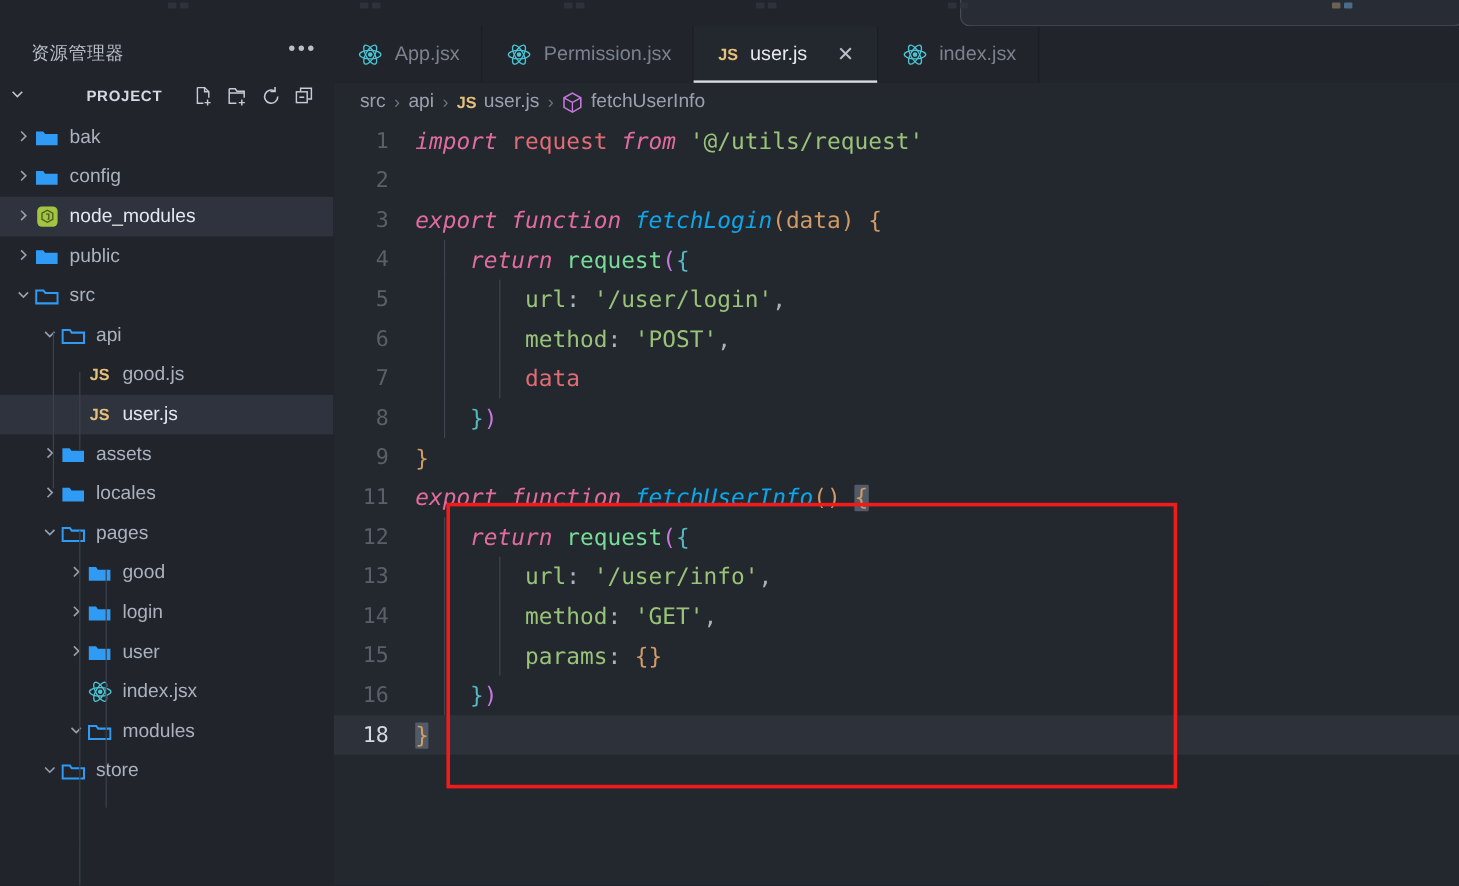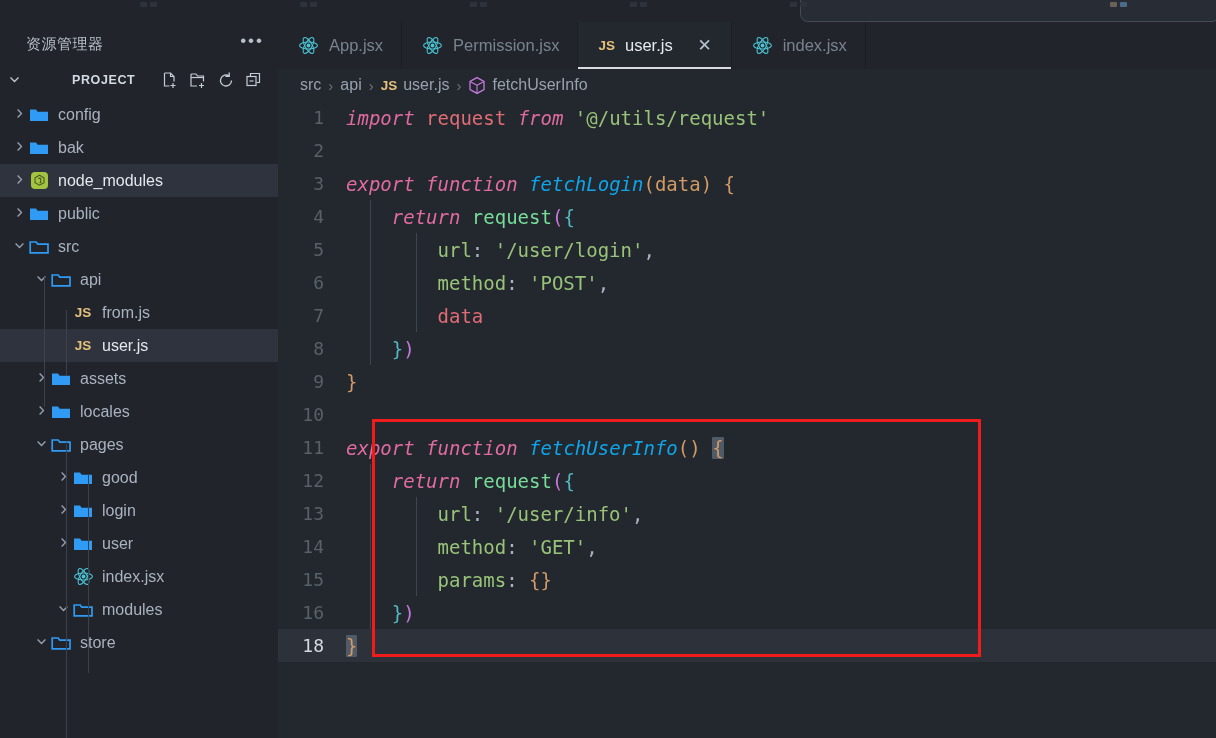--- a/index.html
+++ b/index.html
@@ -212,34 +212,34 @@
           <span class="arrow"><svg width="11" height="11" viewBox="0 0 11 11">
               <path d="M3.6 1.6 L7.5 5.5 L3.6 9.4" fill="none" stroke="#98a1af" stroke-width="1.35"></path>
             </svg></span>
           <span class="ico">
             <span style="display: inline-flex; align-items: center;">
               <svg width="20" height="16" viewBox="0 0 20 16">
                 <path d="M1 2.5 h6 l1.6 2.2 h10.4 v9.3 h-18 z" fill="#2f9bf5"></path>
               </svg>
             </span>
           </span>
+          <span class="lbl">bak</span>
+        </div>
+        <div class="trow" style="padding-left: 10px;">
+          <span class="arrow"><svg width="11" height="11" viewBox="0 0 11 11">
+              <path d="M3.6 1.6 L7.5 5.5 L3.6 9.4" fill="none" stroke="#98a1af" stroke-width="1.35"></path>
+            </svg></span>
+          <span class="ico">
+            <span style="display: inline-flex; align-items: center;">
+              <svg width="20" height="16" viewBox="0 0 20 16">
+                <path d="M1 2.5 h6 l1.6 2.2 h10.4 v9.3 h-18 z" fill="#2f9bf5"></path>
+              </svg>
+            </span>
+          </span>
           <span class="lbl">config</span>
-        </div>
-        <div class="trow" style="padding-left: 10px;">
-          <span class="arrow"><svg width="11" height="11" viewBox="0 0 11 11">
-              <path d="M3.6 1.6 L7.5 5.5 L3.6 9.4" fill="none" stroke="#98a1af" stroke-width="1.35"></path>
-            </svg></span>
-          <span class="ico">
-            <span style="display: inline-flex; align-items: center;">
-              <svg width="20" height="16" viewBox="0 0 20 16">
-                <path d="M1 2.5 h6 l1.6 2.2 h10.4 v9.3 h-18 z" fill="#2f9bf5"></path>
-              </svg>
-            </span>
-          </span>
-          <span class="lbl">bak</span>
         </div>
         <div class="trow sel" style="padding-left: 10px;">
           <span class="arrow"><svg width="11" height="11" viewBox="0 0 11 11">
               <path d="M3.6 1.6 L7.5 5.5 L3.6 9.4" fill="none" stroke="#98a1af" stroke-width="1.35"></path>
             </svg></span>
           <span class="ico">
             <span style="display: inline-flex; align-items: center;">
               <svg width="19" height="19" viewBox="0 0 19 19">
                 <rect x="1" y="1" width="17" height="17" rx="4" fill="#a3c441"></rect>
                 <path d="M9.5 4.2 L14 6.7 v5 L9.5 14.2 L5 11.7 v-5 z" fill="none" stroke="#4a5a22" stroke-width="1.1"></path>
@@ -288,21 +288,21 @@
           </span>
           <span class="lbl">api</span>
         </div>
         <div class="trow file" style="padding-left: 54px;">
           <span class="arrow"></span>
           <span class="ico">
             <span style="display: inline-flex; align-items: center;">
               <span class="jsbadge">JS</span>
             </span>
           </span>
-          <span class="lbl">from.js</span>
+          <span class="lbl">good.js</span>
         </div>
         <div class="trow sel file" style="padding-left: 54px;">
           <span class="arrow"></span>
           <span class="ico">
             <span style="display: inline-flex; align-items: center;">
               <span class="jsbadge">JS</span>
             </span>
           </span>
           <span class="lbl">user.js</span>
         </div>
@@ -551,24 +551,20 @@
         <div class="line">
           <div class="gut">8</div>
           <div class="txt"><span class="punc">    </span><span class="c1">}</span><span class="p1">)</span></div>
           <div class="iguide" style="left: 92px;"></div>
         </div>
         <div class="line">
           <div class="gut">9</div>
           <div class="txt"><span class="y1">}</span></div>
         </div>
         <div class="line">
-          <div class="gut">10</div>
-          <div class="txt"></div>
-        </div>
-        <div class="line">
           <div class="gut">11</div>
           <div class="txt"><span class="kw">export</span><span class="punc"> </span><span class="kw">function</span><span class="punc"> </span><span class="fn">fetchUserInfo</span><span class="y1">(</span><span class="y1">)</span><span class="punc"> </span><span class="y1 bmatch">{</span></div>
         </div>
         <div class="line">
           <div class="gut">12</div>
           <div class="txt"><span class="punc">    </span><span class="kw">return</span><span class="punc"> </span><span class="fn2">request</span><span class="p1">(</span><span class="c1">{</span></div>
           <div class="iguide" style="left: 92px;"></div>
         </div>
         <div class="line">
           <div class="gut">13</div>

